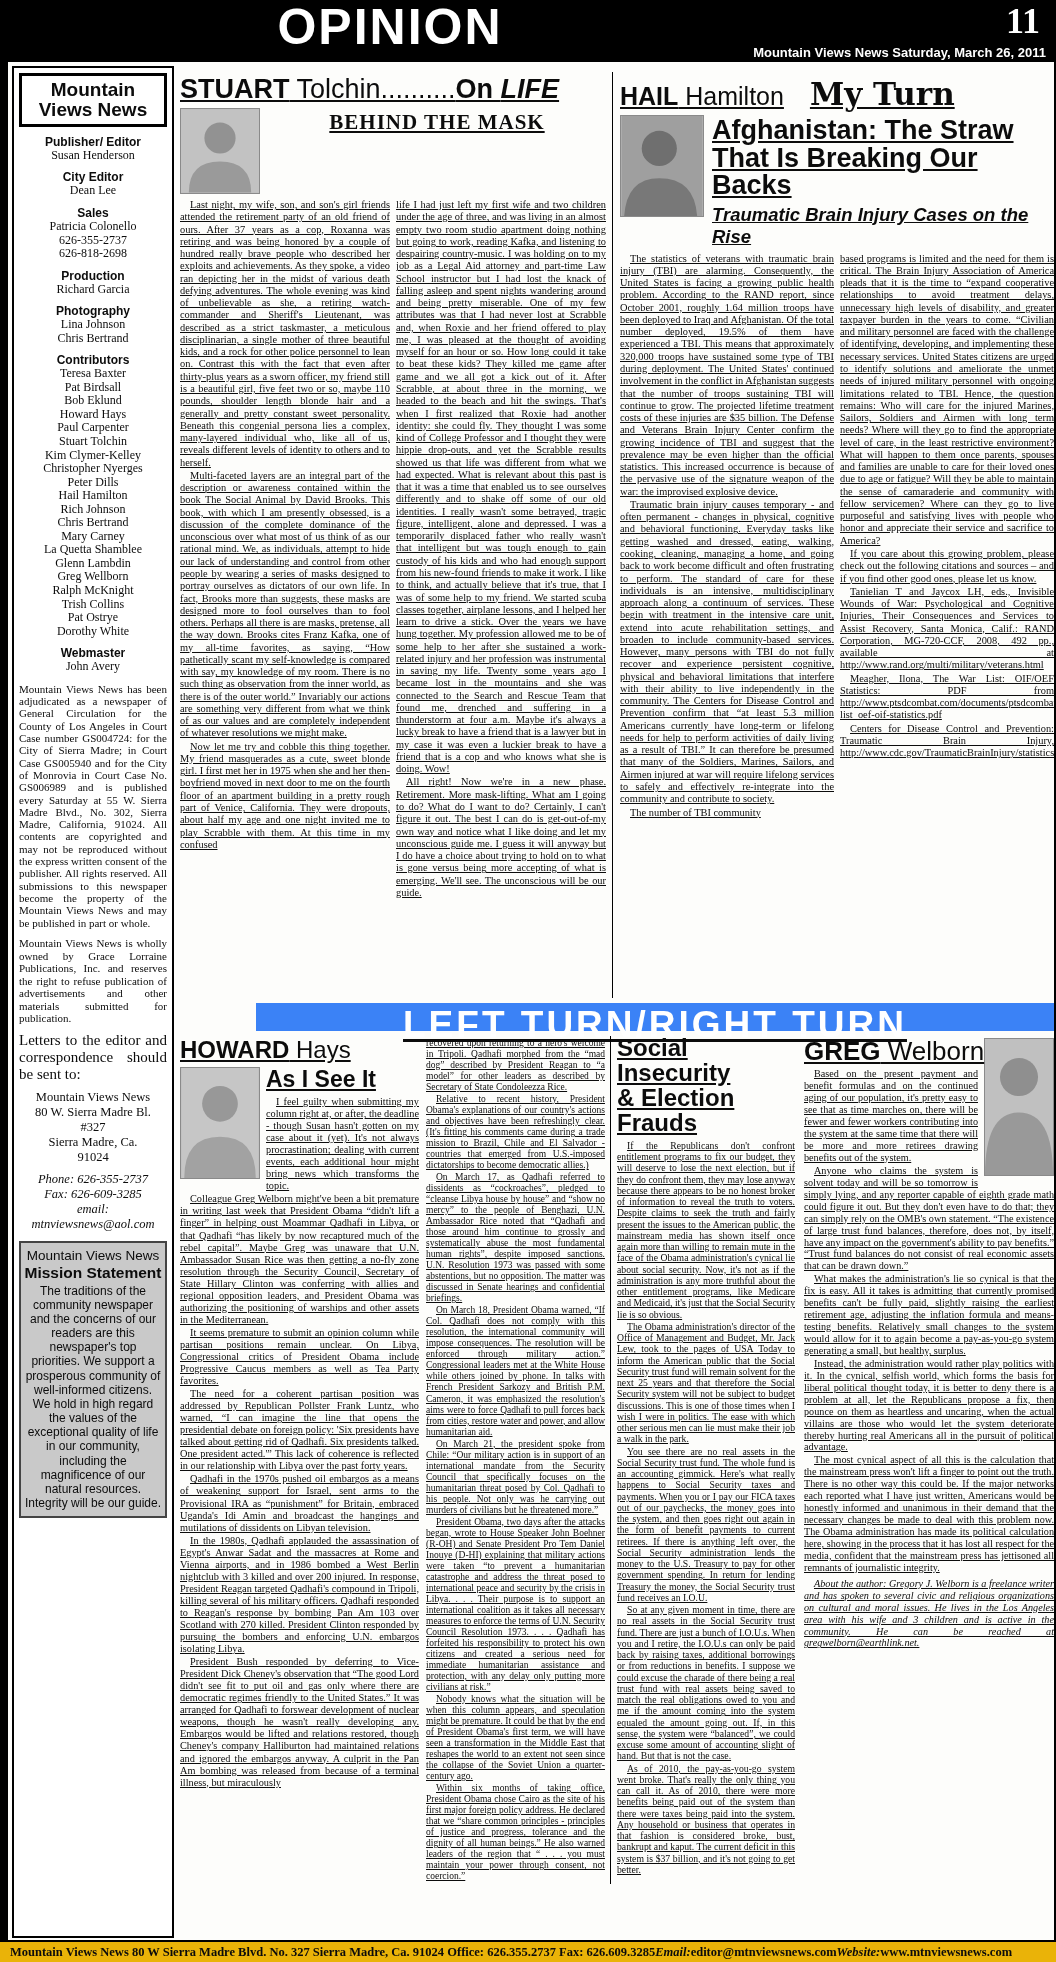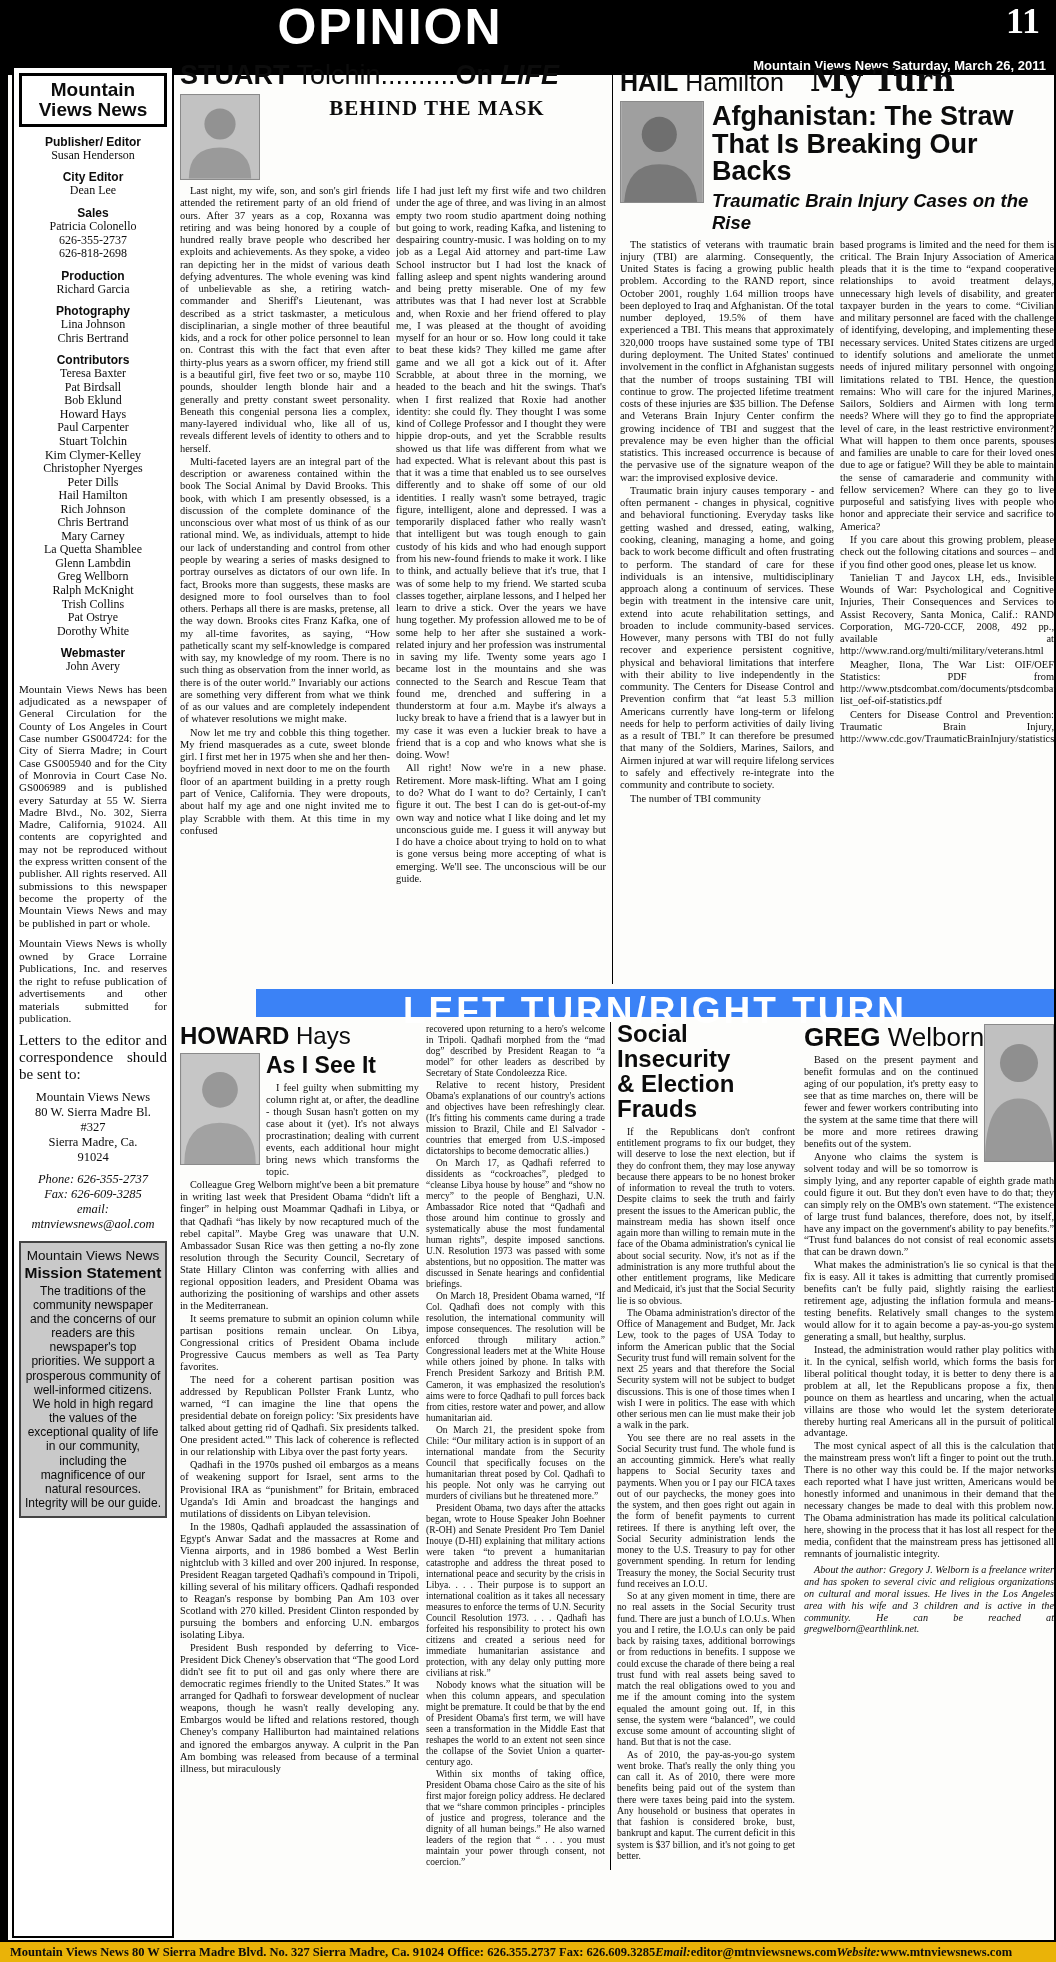--- a/index.html
+++ b/index.html
@@ -2,21 +2,21 @@
 <html><head>
 <meta charset="utf-8">
 <style>
   html,body{margin:0;padding:0;background:#777;}
   .page{position:relative;width:1056px;height:1962px;background:#fdfdfb;margin:0 auto;
         font-family:"Liberation Serif",serif;color:#0c0c0c;overflow:hidden;}
   .left-strip{position:absolute;left:0;top:0;width:8px;height:1962px;background:#000;}
   .right-edge{position:absolute;right:0;top:62px;width:2px;height:1878px;background:#000;}
 
   
-  .banner{position:absolute;left:0;top:0;width:1056px;height:75px;background:#000;color:#fff;}
+  .banner{position:absolute;left:0;top:0;width:1056px;height:62px;background:#000;color:#fff;}
   .opinion{position:absolute;left:150px;top:-2px;width:480px;text-align:center;
            font-family:"Liberation Sans",sans-serif;font-weight:900;font-size:50px;letter-spacing:2px;}
   .pagenum{position:absolute;right:16px;top:0px;font-family:"Liberation Serif",serif;font-weight:bold;font-size:36px;}
   .dateline{position:absolute;right:10px;bottom:2px;font-family:"Liberation Sans",sans-serif;font-weight:bold;font-size:13px;}
 
   
   .sidebar{position:absolute;left:12px;top:66px;width:162px;height:1872px;border:2px solid #000;
            box-sizing:border-box;background:#fff;padding:5px 5px;overflow:hidden;}
   .masthead-box{border:3px solid #000;padding:4px 2px;text-align:center;
                 font-family:"Liberation Sans",sans-serif;font-weight:bold;font-size:19px;line-height:1.05;}
@@ -28,21 +28,21 @@
   .letters{font-size:15px;line-height:1.14;text-align:justify;margin-top:7px;}
   .address{font-size:12.5px;text-align:center;line-height:1.2;white-space:pre-line;margin-top:7px;}
   .contact{font-size:12.5px;text-align:center;line-height:1.2;white-space:pre-line;margin-top:7px;font-style:italic;}
   .mission{background:#c9c9c9;border:2px solid #444;margin-top:9px;padding:6px 3px;text-align:center;
            font-family:"Liberation Sans",sans-serif;}
   .mission .t1{font-size:13.5px;line-height:1.1;}
   .mission .t2{font-size:15.5px;font-weight:bold;line-height:1.15;}
   .mission .mbody{font-size:12px;line-height:1.18;margin-top:2px;}
 
   
-  .main{position:absolute;left:180px;top:58px;width:874px;height:1872px;}
+  .main{position:absolute;left:180px;top:72px;width:874px;height:1872px;text-decoration:underline;}
   .top-row{display:flex;height:926px;overflow:hidden;}
   .stuart{width:432px;box-sizing:border-box;padding-right:6px;overflow:hidden;}
   .vdiv{width:1px;background:#000;}
   .hail{flex:1;box-sizing:border-box;padding-left:7px;overflow:hidden;}
 
   .kicker{font-family:"Liberation Sans",sans-serif;white-space:nowrap;}
   .kname{font-weight:900;}
   .krest{font-weight:400;}
   .stuart-kicker{font-size:27px;margin-top:2px;}
   .stuart-kicker .kon{font-weight:900;}

